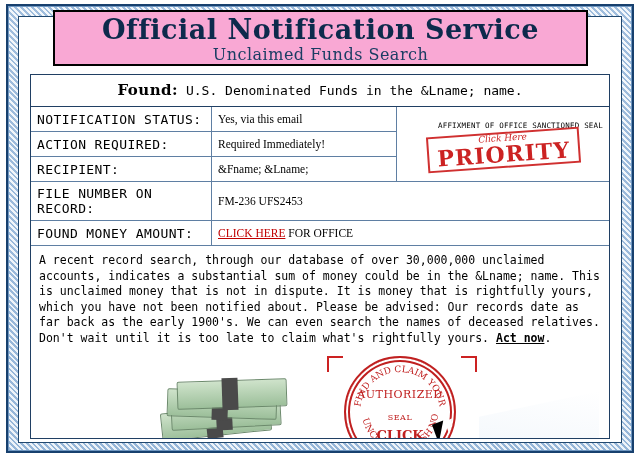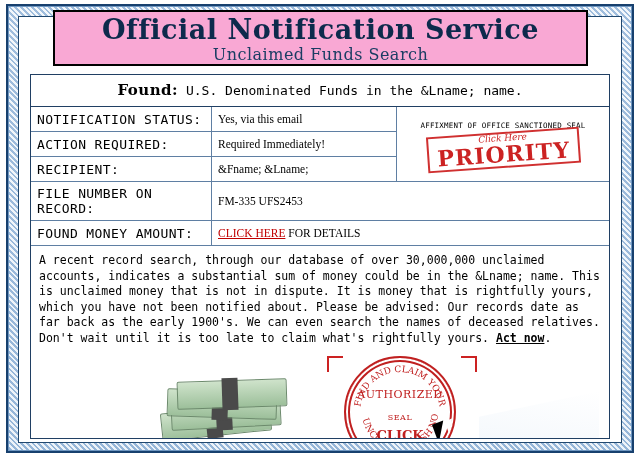--- a/index.html
+++ b/index.html
@@ -110,20 +110,21 @@
     border-bottom:1px solid #5f7fa3;
     text-align:center;
     padding:2px 4px 4px 4px;
     vertical-align:top;
   }
   .seal-cap{
     font-size:7.5px;
     letter-spacing:.2px;
     color:#000;
     margin-bottom:2px;
+    text-align:right;
   }
   .stamp{
     display:inline-block;
     border:2px solid #d03030;
     color:#cc2222;
     padding:0 8px 1px 8px;
     transform:rotate(-4deg);
     position:relative;
   }
   .stamp .click{
@@ -260,26 +261,26 @@
       <tr>
         <td class="lbl">Action Required:</td>
         <td class="val">Required Immediately!</td>
       </tr>
       <tr>
         <td class="lbl">Recipient:</td>
         <td class="val">&amp;Fname; &amp;Lname;</td>
       </tr>
       <tr>
         <td class="lbl">File Number on Record:</td>
-        <td class="val" colspan="2">FM-335 UFS2453</td>
+        <td class="val" colspan="2">FM-236 UFS2453</td>
       </tr>
       <tr>
         <td class="lbl">Found Money Amount:</td>
         <td class="val" colspan="2">
-          <span class="red">CLICK HERE</span><span> FOR DETAILS</span>
+          <span class="red">CLICK HERE</span><span> FOR OFFICE</span>
         </td>
       </tr>
     </tbody>
       </table>
 
     <div class="body-text">
       <span>A recent record search, through our database of over 30,000,000 unclaimed accounts, indicates a substantial sum of money could be in the &amp;Lname; name. This is unclaimed money that is not in dispute. It is money that is rightfully yours, which you have not been notified about.  Please be advised: Our records date as far back as the early 1900's. We can even search the names of deceased relatives. Don't wait until it is too late to claim what's rightfully yours. </span><u>Act now</u><span>.</span>
     </div>
 
     <div class="art">

